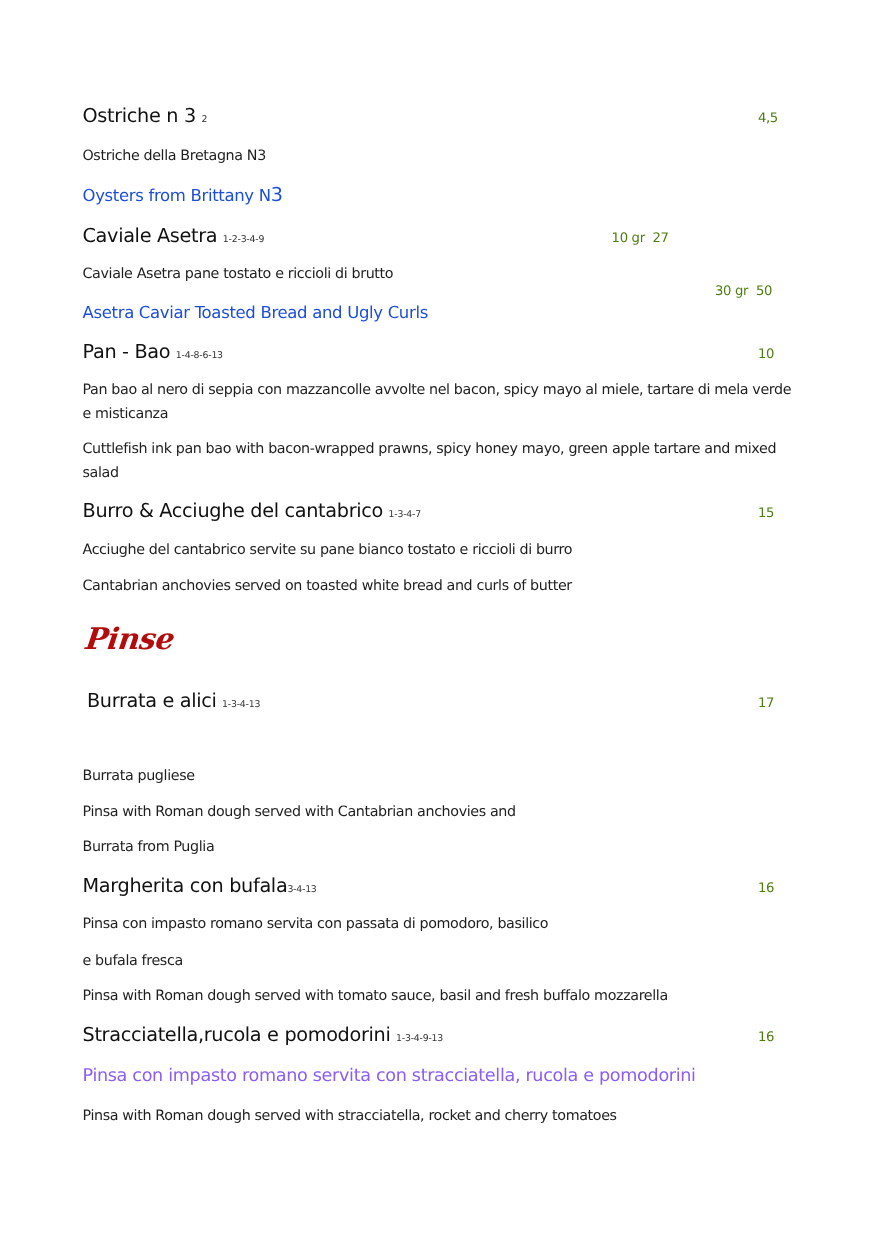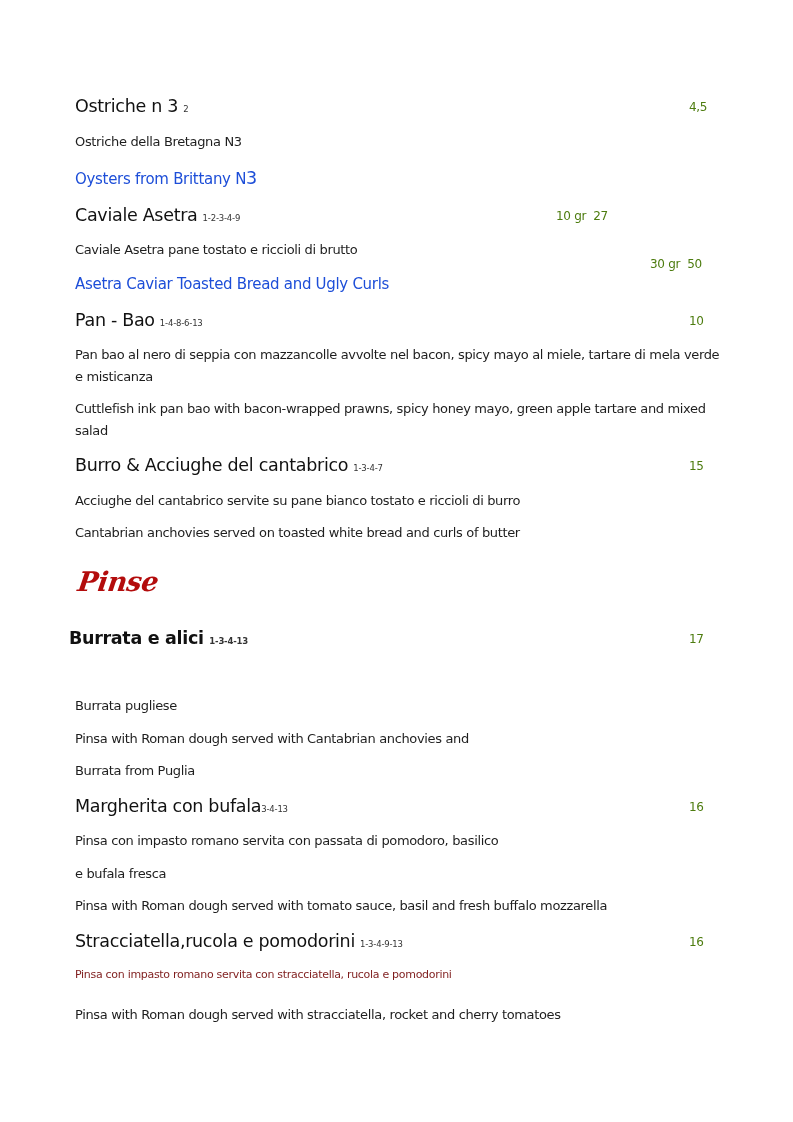--- a/index.html
+++ b/index.html
@@ -4,21 +4,21 @@
 <style>
   html, body { margin: 0; padding: 0; background: #ffffff; }
   body { width: 793px; height: 1122px; position: relative; overflow: hidden;
          font-family: "DejaVu Sans", sans-serif; color: #1a1a1a; }
   .page { position: absolute; left: 0; top: 0; width: 793px; height: 1122px; }
   .abs { position: absolute; white-space: nowrap; }
   .title { font-size: 17.5px; letter-spacing: -0.3px; color: #111; }
   .allergens { font-size: 8.5px; color: #333; letter-spacing: -0.2px; }
   .desc { font-size: 13px; letter-spacing: -0.35px; color: #1e1e1e; }
   .desc-lg { font-size: 15px; letter-spacing: -0.3px; color: #1d4ed8; }
-  .desc-xl { font-size: 11px; letter-spacing: -0.3px; color: #7f1d1d; }
+  .desc-xl { font-size: 16px; letter-spacing: -0.3px; color: #8b5cf6; }
   .price { font-size: 12px; letter-spacing: -0.3px; color: #4d7c0f; }
   .big3 { font-size: 17.5px; }
   .section-title { font-family: "DejaVu Serif", serif; font-style: italic; font-weight: bold;
                    font-size: 27px; color: #b30c0c; letter-spacing: -0.5px; transform: skewX(-8deg); transform-origin: left bottom; }
   .wrap { white-space: normal; width: 645px; line-height: 22px; }
 </style>
 </head>
 <body>
 
 <div class="page">
@@ -51,21 +51,21 @@
   <div class="abs" style="left:75px; top:455px;">
     <span class="title">Burro &amp; Acciughe del cantabrico</span>
     <span class="allergens">1-3-4-7</span>
   </div>
   <div class="abs price" style="left:689px; top:459px;">15</div>
   <div class="abs desc" style="left:75px; top:493px;">Acciughe del cantabrico servite su pane bianco tostato e riccioli di burro</div>
   <div class="abs desc" style="left:75px; top:525px;">Cantabrian anchovies served on toasted white bread and curls of butter</div>
 
   <div class="abs section-title" style="left:76px; top:566px;">Pinse</div>
 
-  <div class="abs" style="left:69px; top:628px;font-weight:bold;">
+  <div class="abs" style="left:79px; top:628px;">
     <span class="title">Burrata e alici</span>
     <span class="allergens">1-3-4-13</span>
   </div>
   <div class="abs price" style="left:689px; top:632px;">17</div>
   <div class="abs desc" style="left:75px; top:698px;">Burrata pugliese</div>
   <div class="abs desc" style="left:75px; top:731px;">Pinsa with Roman dough served with Cantabrian anchovies and</div>
   <div class="abs desc" style="left:75px; top:763px;">Burrata from Puglia</div>
 
   <div class="abs" style="left:75px; top:796px;">
     <span class="title">Margherita con bufala</span><span class="allergens">3-4-13</span>

